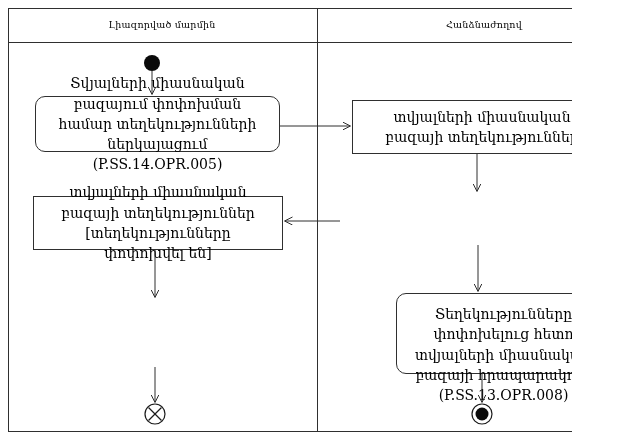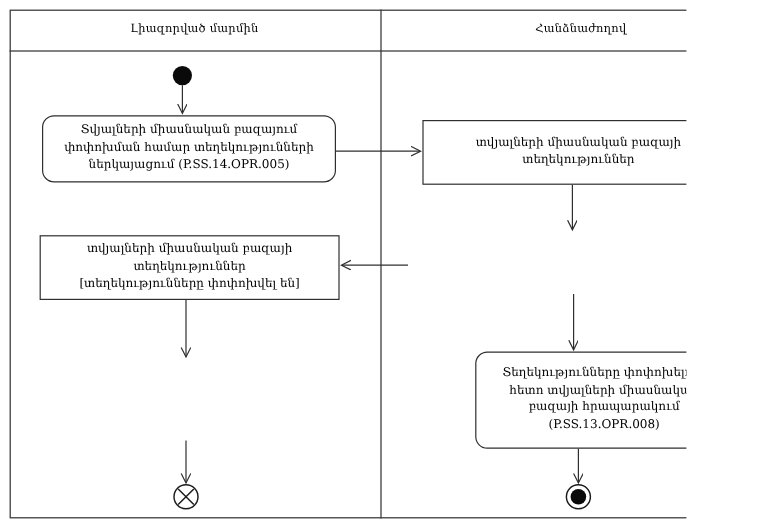--- a/index.html
+++ b/index.html
@@ -14,21 +14,21 @@
   }
   .vline{position:absolute;top:8px;left:317px;width:1px;height:424px;background:#2f2f2f;}
   .hline{position:absolute;top:42px;left:8px;width:620px;height:1px;background:#2f2f2f;}
   .lane-title{
     position:absolute;top:19px;font-size:9.5px;text-align:center;
     letter-spacing:.2px;white-space:nowrap;transform:translateX(-50%);
   }
   .node{
     position:absolute;box-sizing:border-box;border:1px solid #2f2f2f;background:#fff;
     display:flex;align-items:center;text-align:center;
-    font-size:10px;line-height:1.45;padding:4px 12px;
+    font-size:14px;line-height:1.45;padding:4px 12px;
   }
   .action{border-radius:10px;}
   .object{border-radius:0;}
   .node .inner{width:100%;}
   .start-node{
     position:absolute;left:144px;top:55px;width:16px;height:16px;border-radius:50%;
     background:#0a0a0a;
   }
   svg.overlay{position:absolute;left:0;top:0;pointer-events:none;}
 </style>

